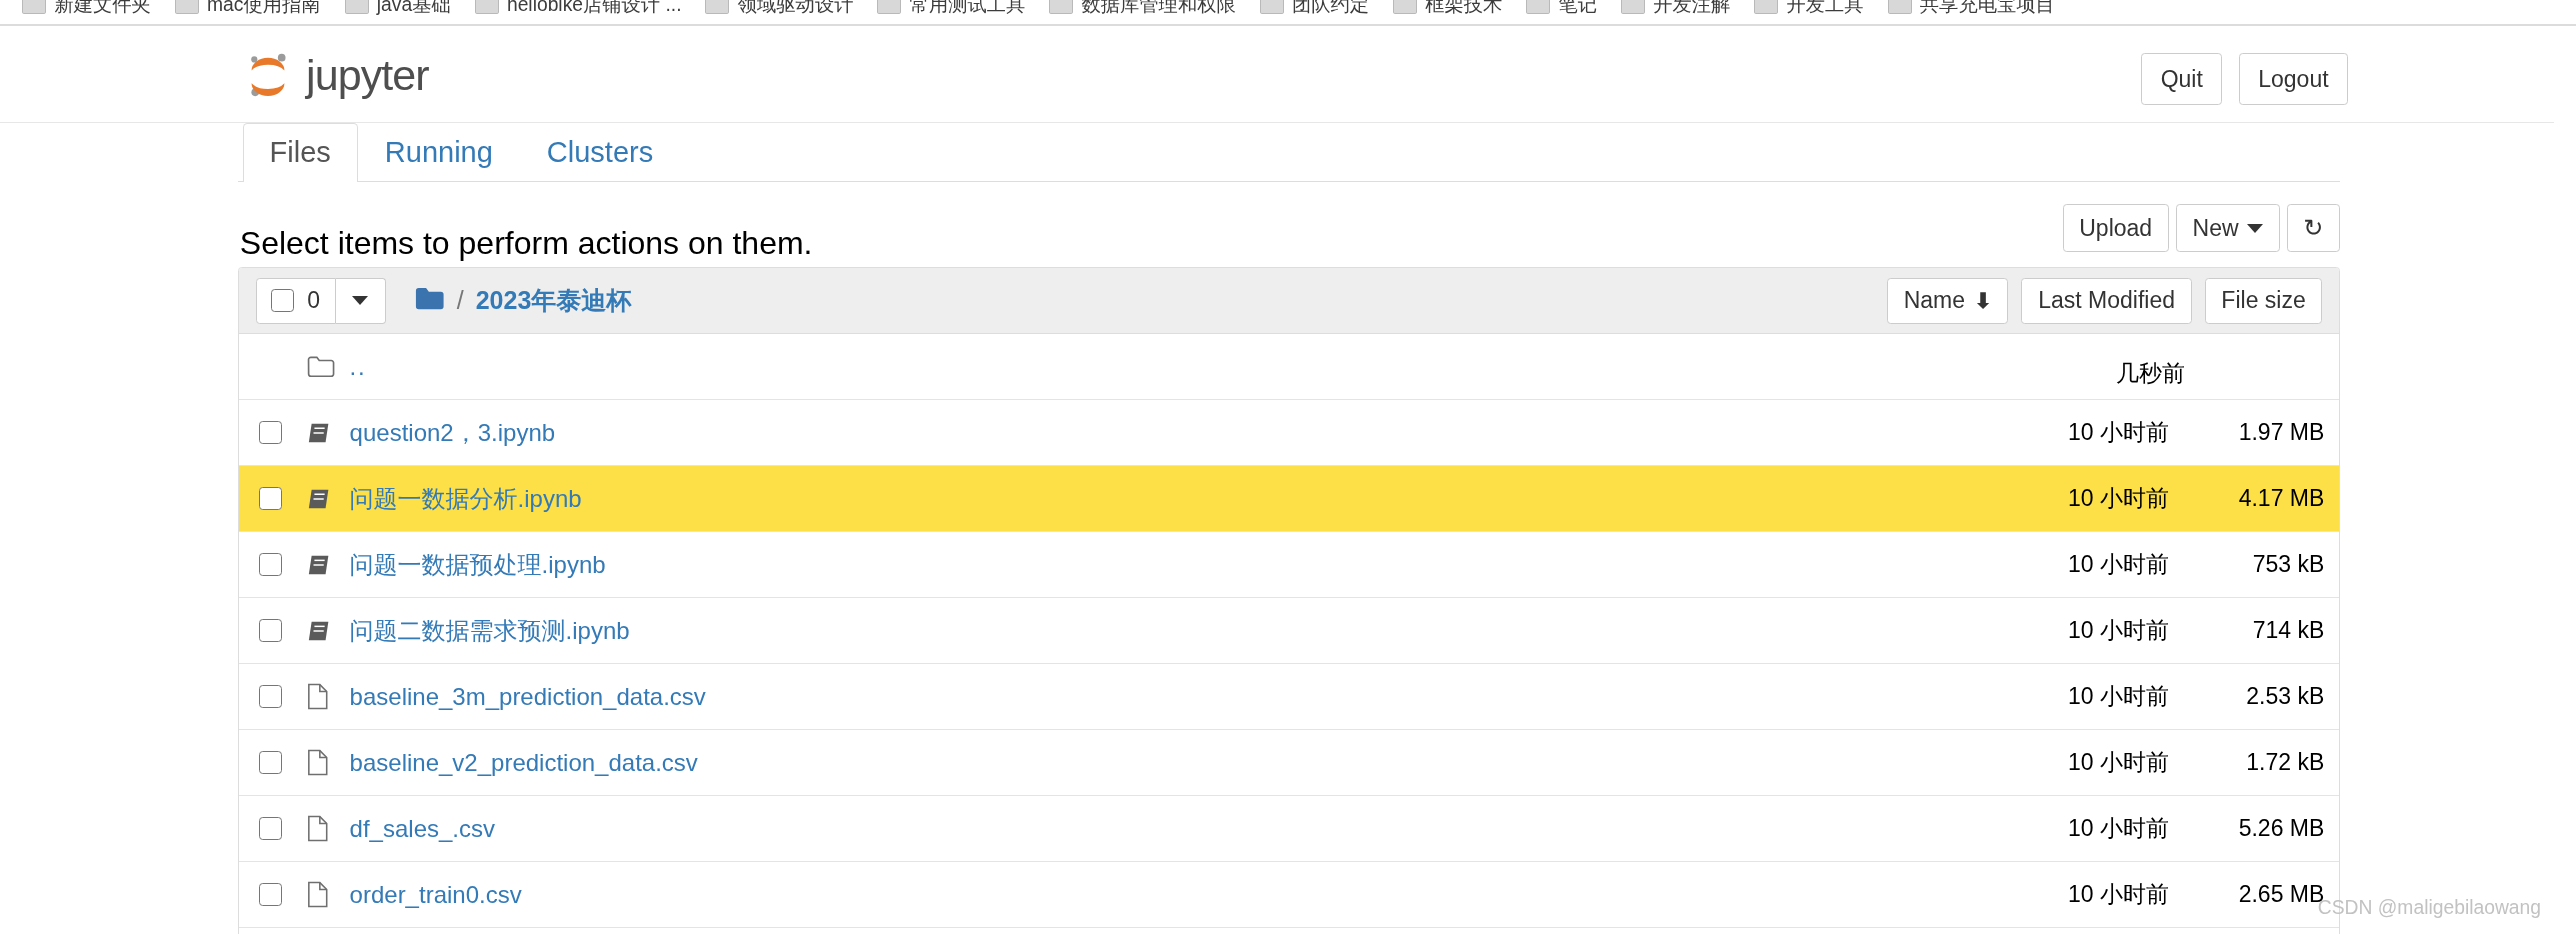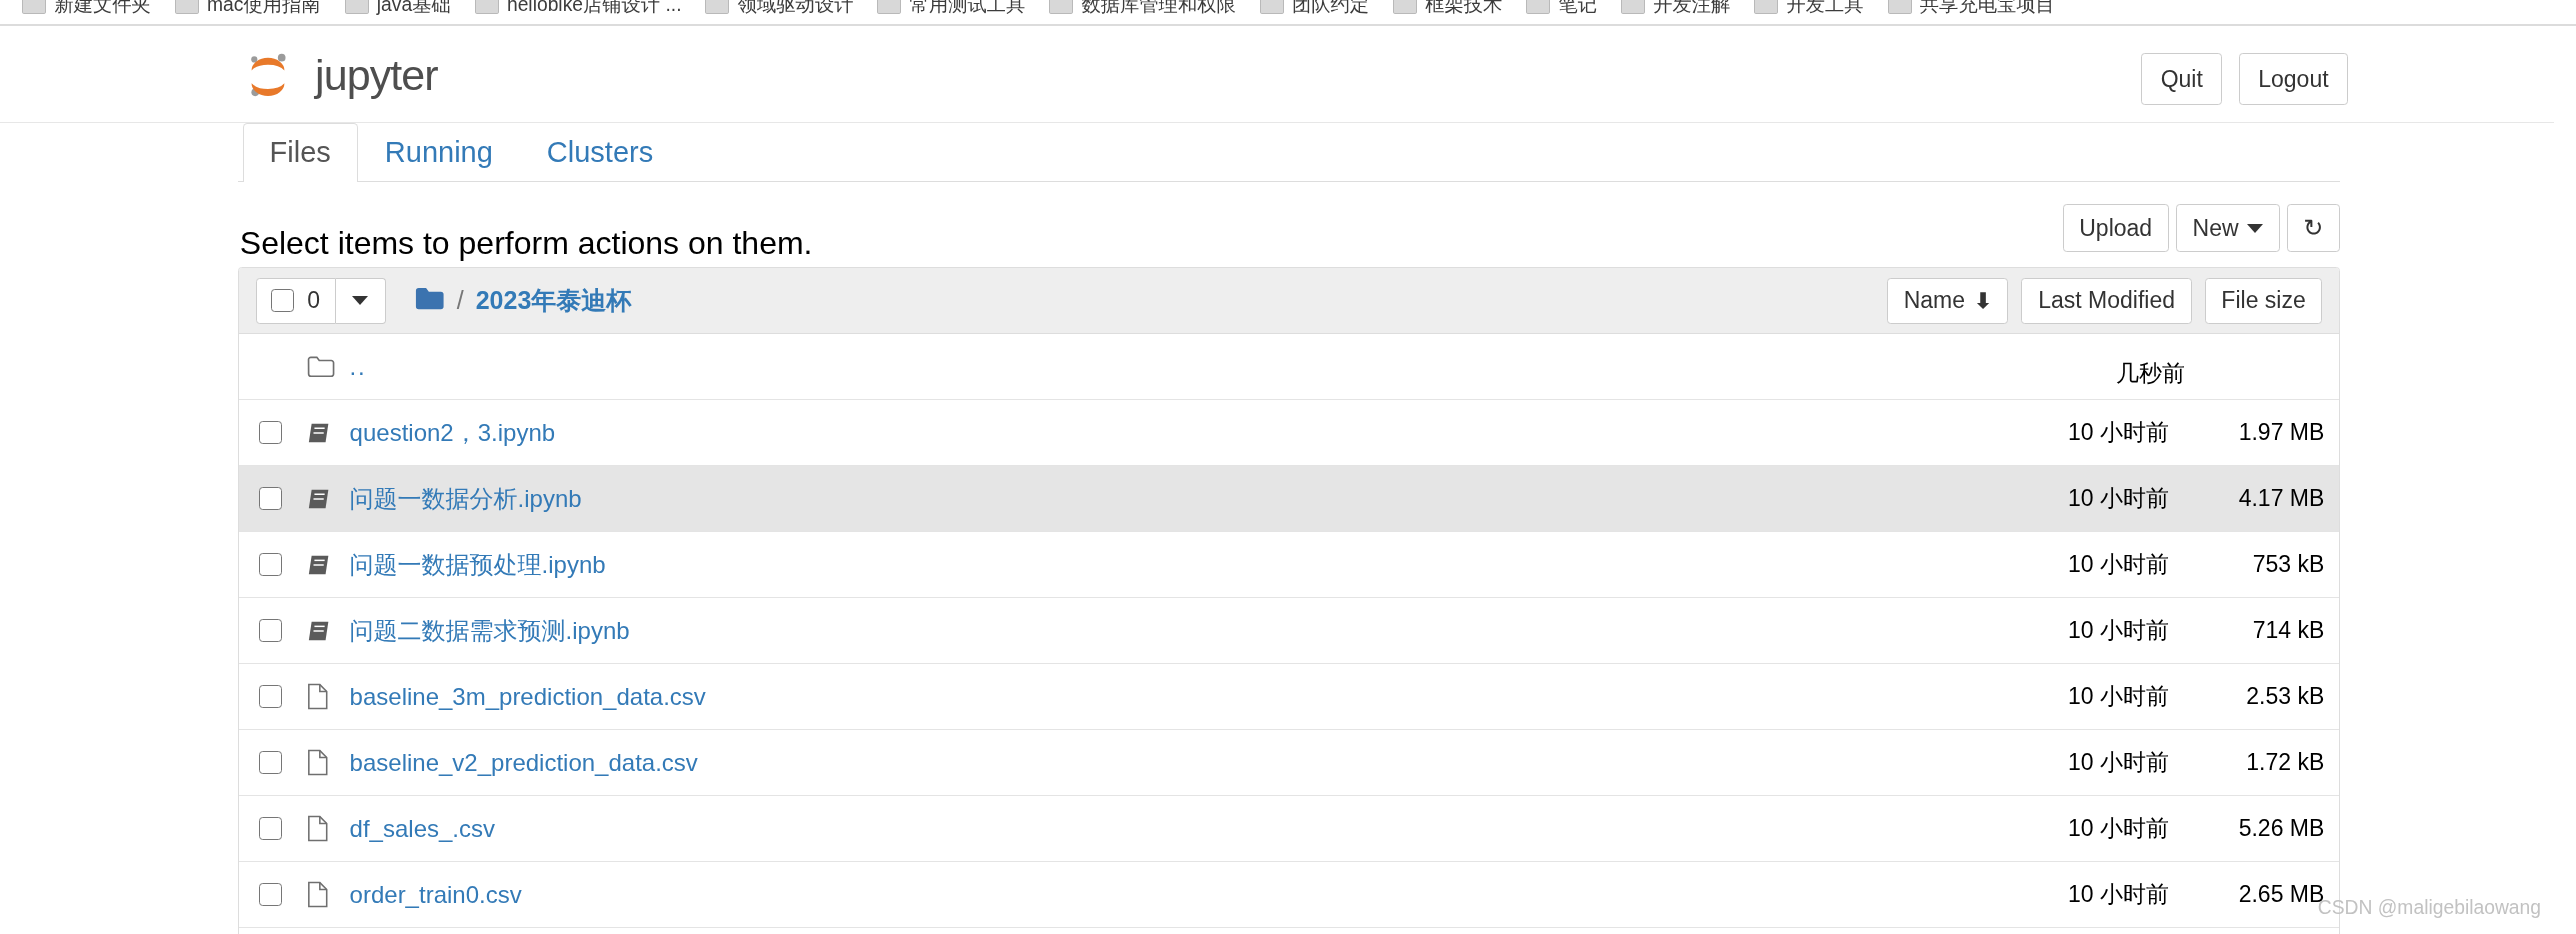--- a/index.html
+++ b/index.html
@@ -64,21 +64,21 @@
     height: 96px;
     background: #ffffff;
     border-bottom: 0.9px solid #e7e7e7;
   }
   .logo-wrap {
     position: absolute;
     left: 247px;
     top: 24px;
     display: flex;
     align-items: center;
-    gap: 26px;
+    gap: 17px;
   }
   .logo-mark {
     position: relative;
     width: 42px;
     height: 48px;
     flex: 0 0 auto;
   }
   .logo-mark svg { display: block; }
   .logo-text {
     font-size: 43px;
@@ -288,21 +288,21 @@
   
   .row {
     display: flex;
     align-items: center;
     height: 66px;
     border-bottom: 0.9px solid #e4e4e4;
     padding: 0 16.6px;
     position: relative;
     background: #ffffff;
   }
-  .row.alt { background: #e5e5e5; }
+  .row.alt { background: #fde047; }
   .row-check {
     width: 42px;
     flex: 0 0 auto;
     display: flex;
     align-items: center;
     padding-left: 3.7px;
   }
   .row-check .sq-check { width: 23px; height: 23px; }
   .row-icon {
     width: 52px;

